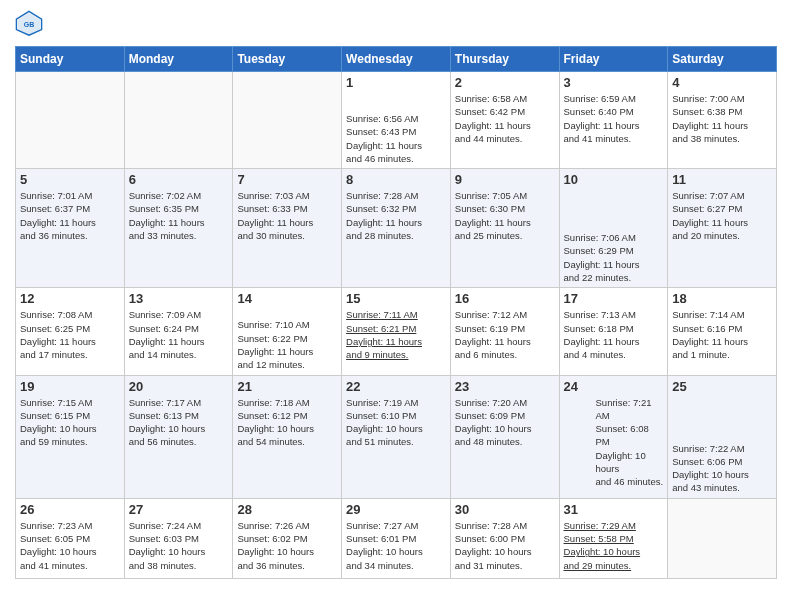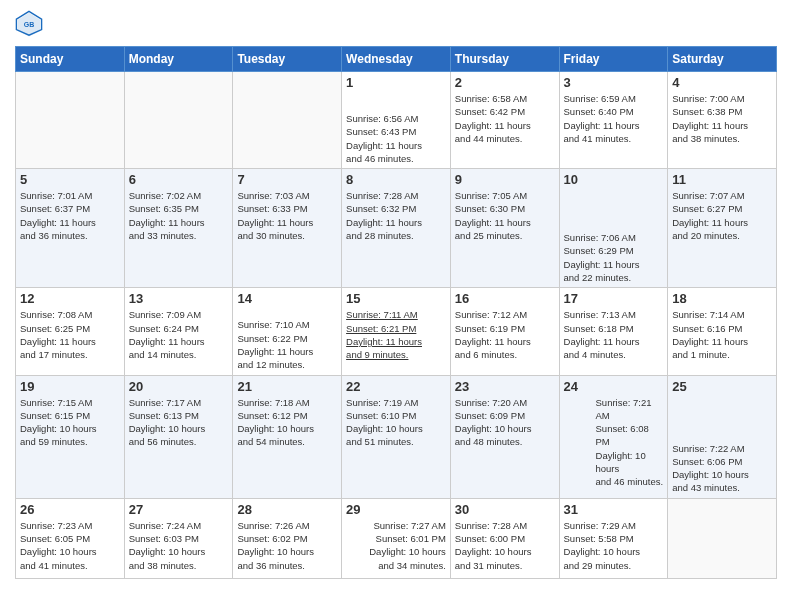--- a/index.html
+++ b/index.html
@@ -337,35 +337,35 @@
           </td>
           <td>
             <div class="day-number">28</div>
             <div class="day-info" style="white-space: pre-line;">Sunrise: 7:26 AM
 Sunset: 6:02 PM
 Daylight: 10 hours
 and 36 minutes.</div>
           </td>
           <td>
             <div class="day-number">29</div>
-            <div class="day-info" style="white-space: pre-line; text-align: right;">Sunrise: 7:27 AM
+            <div class="day-info" style="white-space: pre-line;">Sunrise: 7:27 AM
 Sunset: 6:01 PM
 Daylight: 10 hours
 and 34 minutes.</div>
           </td>
           <td>
             <div class="day-number">30</div>
             <div class="day-info" style="white-space: pre-line;">Sunrise: 7:28 AM
 Sunset: 6:00 PM
 Daylight: 10 hours
 and 31 minutes.</div>
           </td>
           <td>
             <div class="day-number">31</div>
-            <div class="day-info" style="white-space: pre-line;">Sunrise: 7:29 AM
+            <div class="day-info" style="white-space: pre-line; text-decoration: underline;">Sunrise: 7:29 AM
 Sunset: 5:58 PM
 Daylight: 10 hours
 and 29 minutes.</div>
           </td>
           <td class="empty"></td>
         </tr>
       </tbody>
   </table>
 </div>
 

